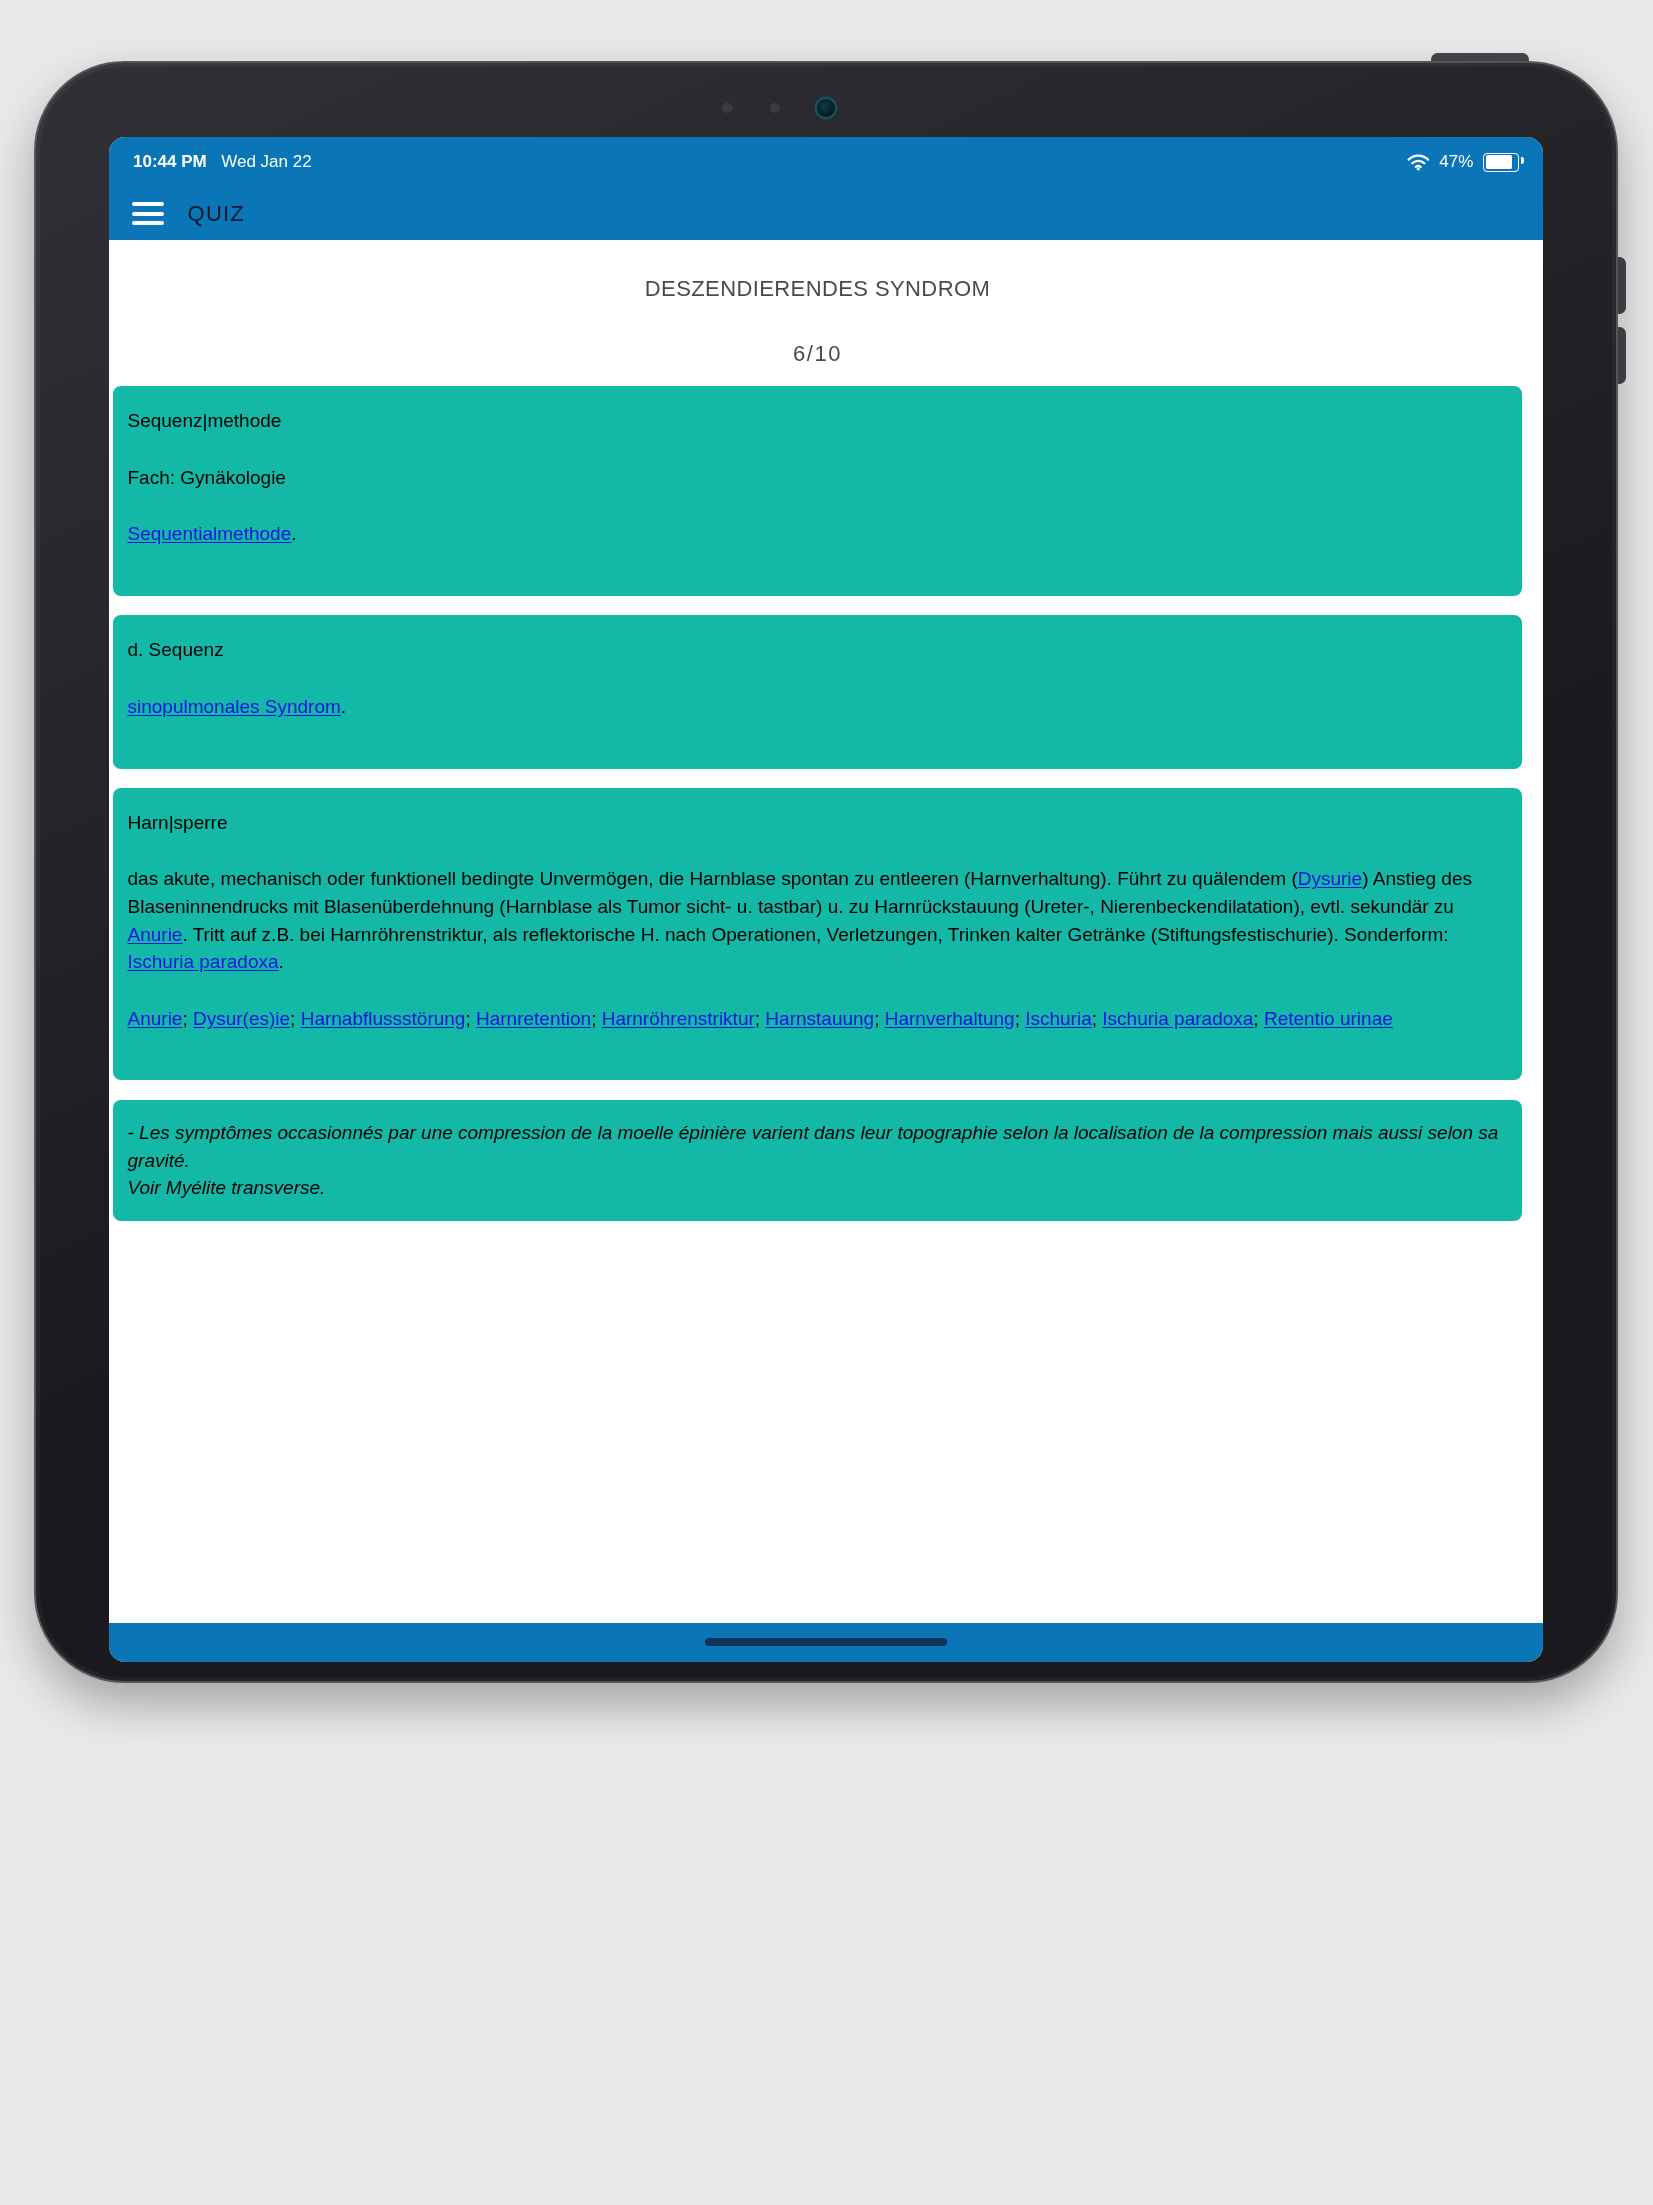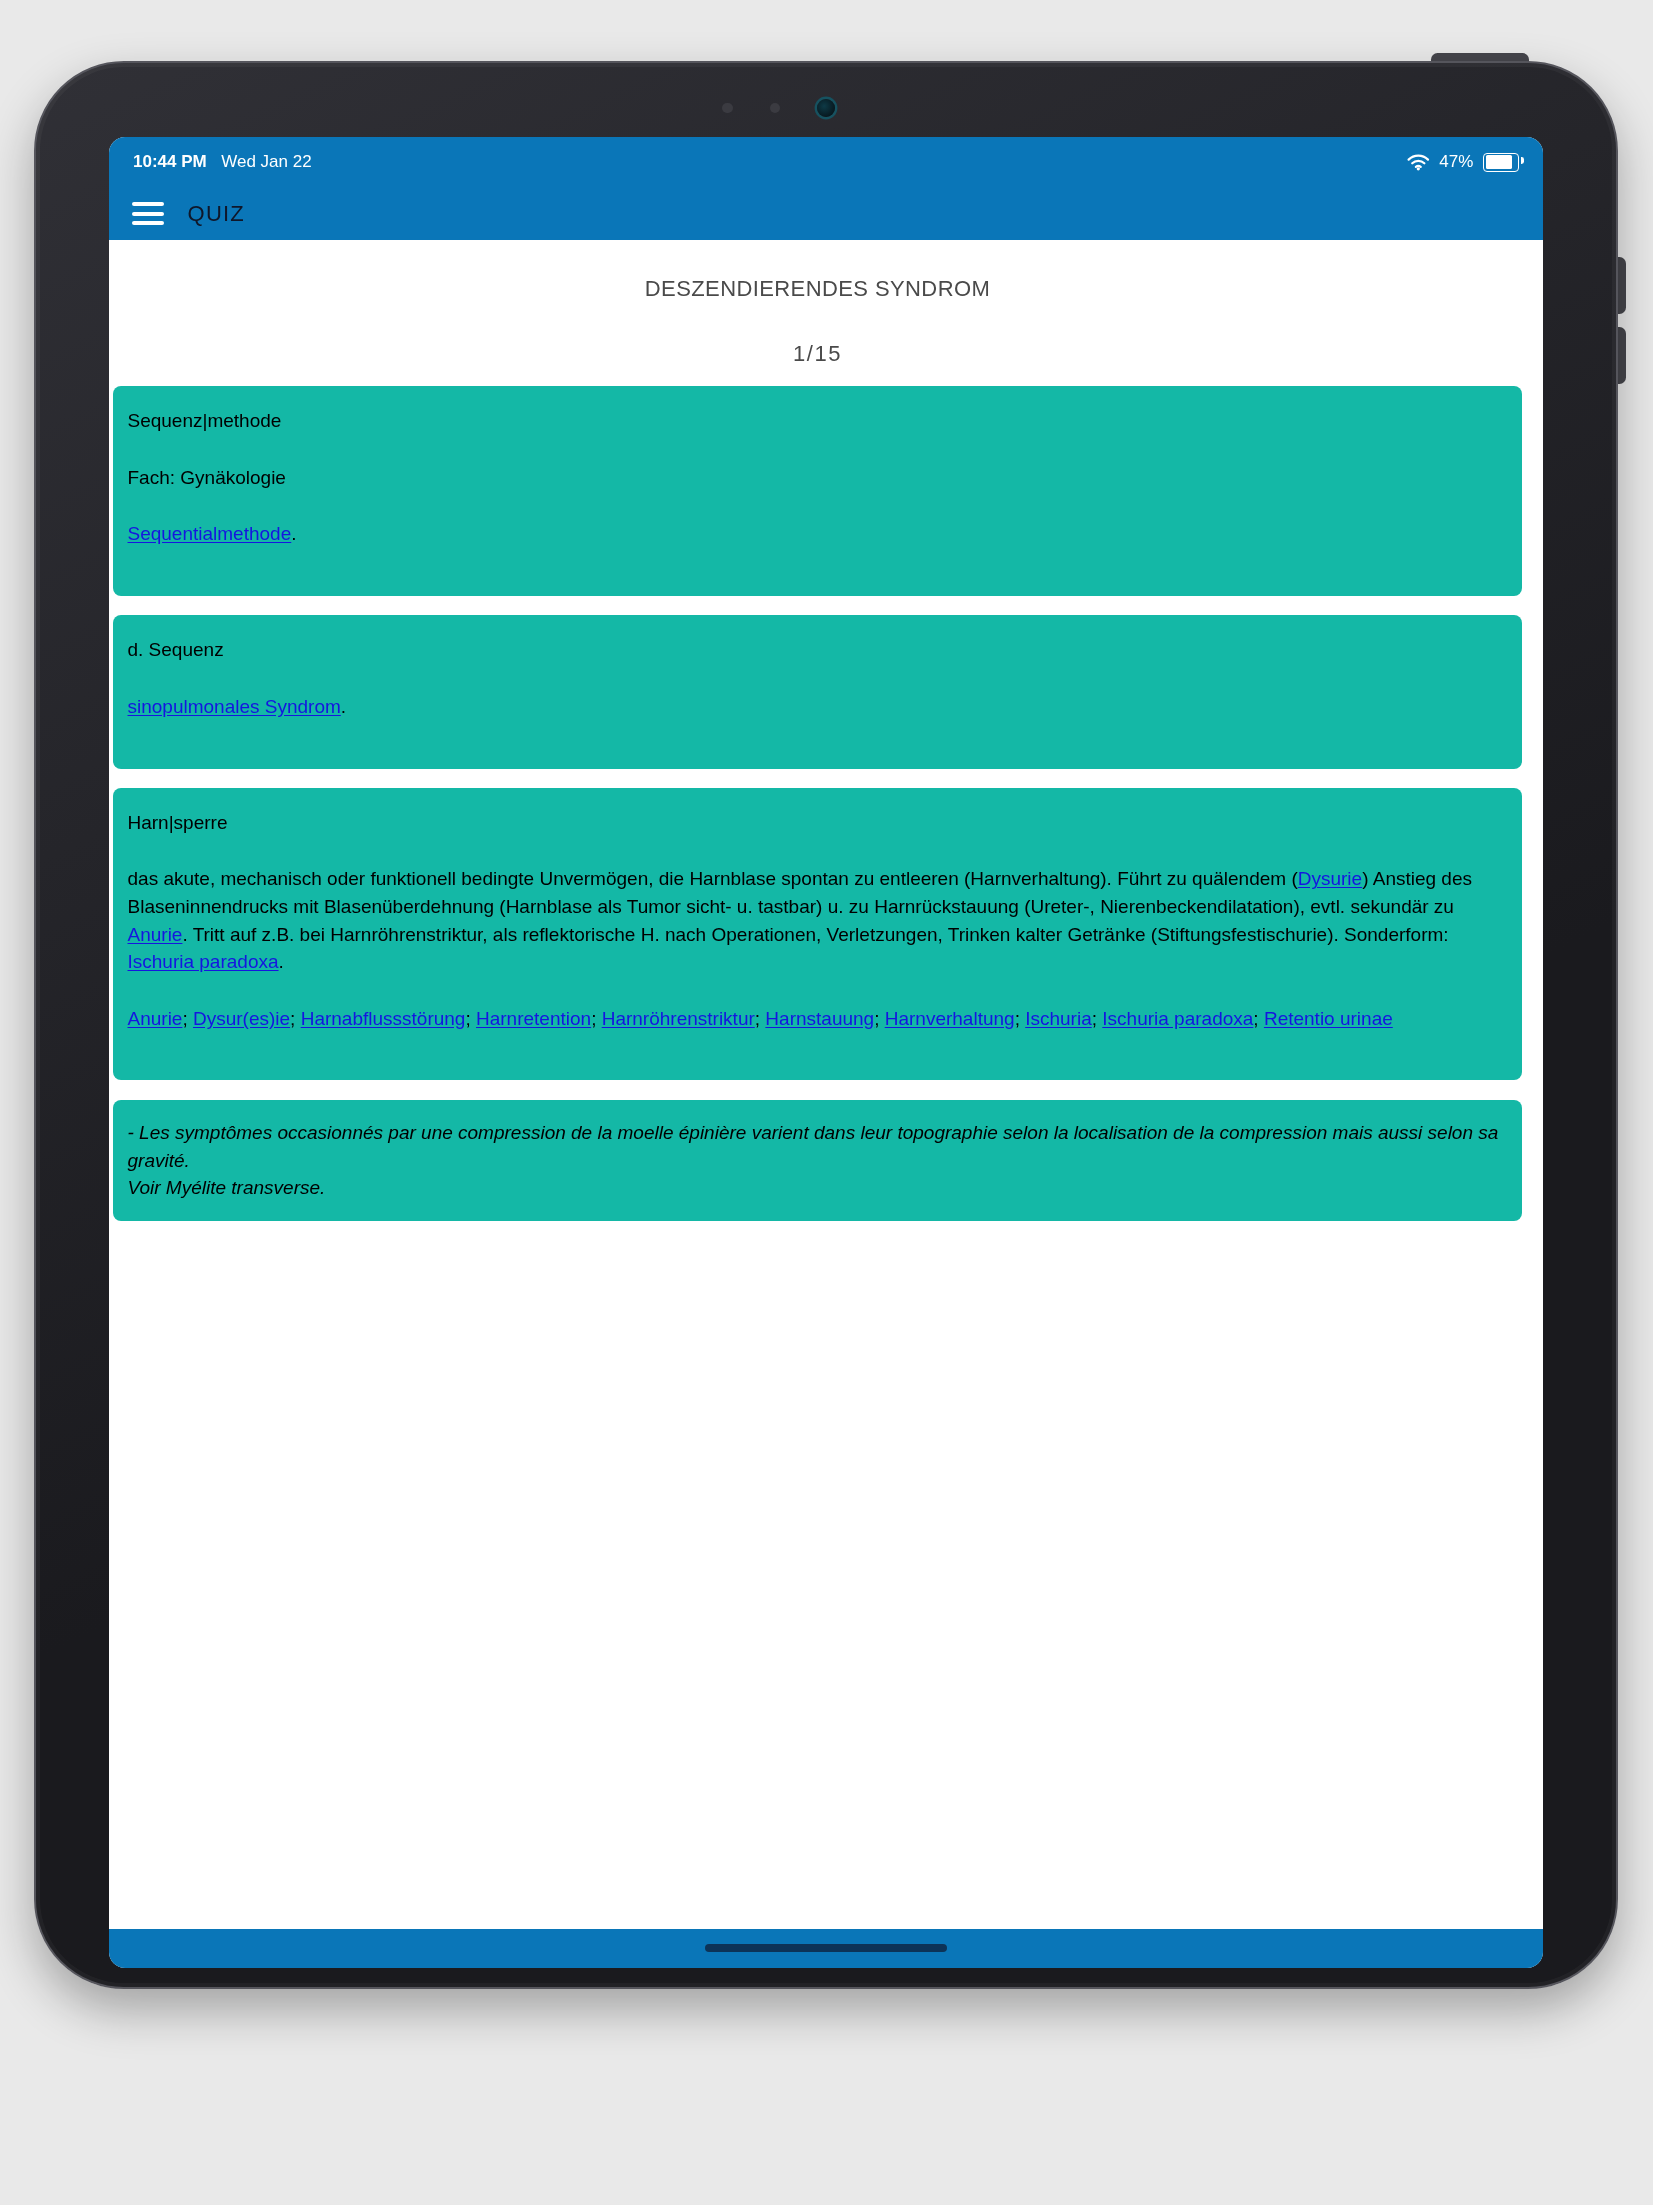--- a/index.html
+++ b/index.html
@@ -6,21 +6,21 @@
   html, body { margin:0; padding:0; }
   body {
     width:1653px; height:2205px;
     background:#e9e9e9;
     font-family:"Liberation Sans", sans-serif;
     position:relative;
     overflow:hidden;
   }
 
   
-  .device { position:absolute; left:34px; top:61px; width:1584px; height:1928px; }
+  .device { position:absolute; left:34px; top:61px; width:1584px; height:1622px; }
 
   .side-button { position:absolute; background:#46464c; z-index:0; }
   .power-btn   { top:-8px; right:89px; width:98px; height:18px; border-radius:6.5px 6.5px 0 0; }
   .vol-up      { right:-8px; top:196px; width:13px; height:57px; border-radius:0 6.5px 6.5px 0; }
   .vol-down    { right:-8px; top:266px; width:13px; height:57px; border-radius:0 6.5px 6.5px 0; }
 
   .frame {
     position:absolute; inset:0; z-index:1;
     background:linear-gradient(155deg,#303036,#1a1a1e 60%);
     border:2.4px solid #55555c;
@@ -144,21 +144,21 @@
         <div class="hamburger">
           <span></span>
           <span></span>
           <span></span>
         </div>
         <div class="app-title">QUIZ</div>
       </div>
 
       <div class="content">
         <div class="quiz-title">DESZENDIERENDES SYNDROM</div>
-        <div class="quiz-progress">1/15</div>
+        <div class="quiz-progress">6/10</div>
 
         <div class="card">
             <p><span>Sequenz|methode</span></p>
             <p><span>Fach: Gynäkologie</span></p>
             <p><a class="term-link" href="#">Sequentialmethode</a><span>.</span></p>
           </div>
         <div class="card">
             <p><span>d. Sequenz</span></p>
             <p><a class="term-link" href="#">sinopulmonales Syndrom</a><span>.</span></p>
           </div>

